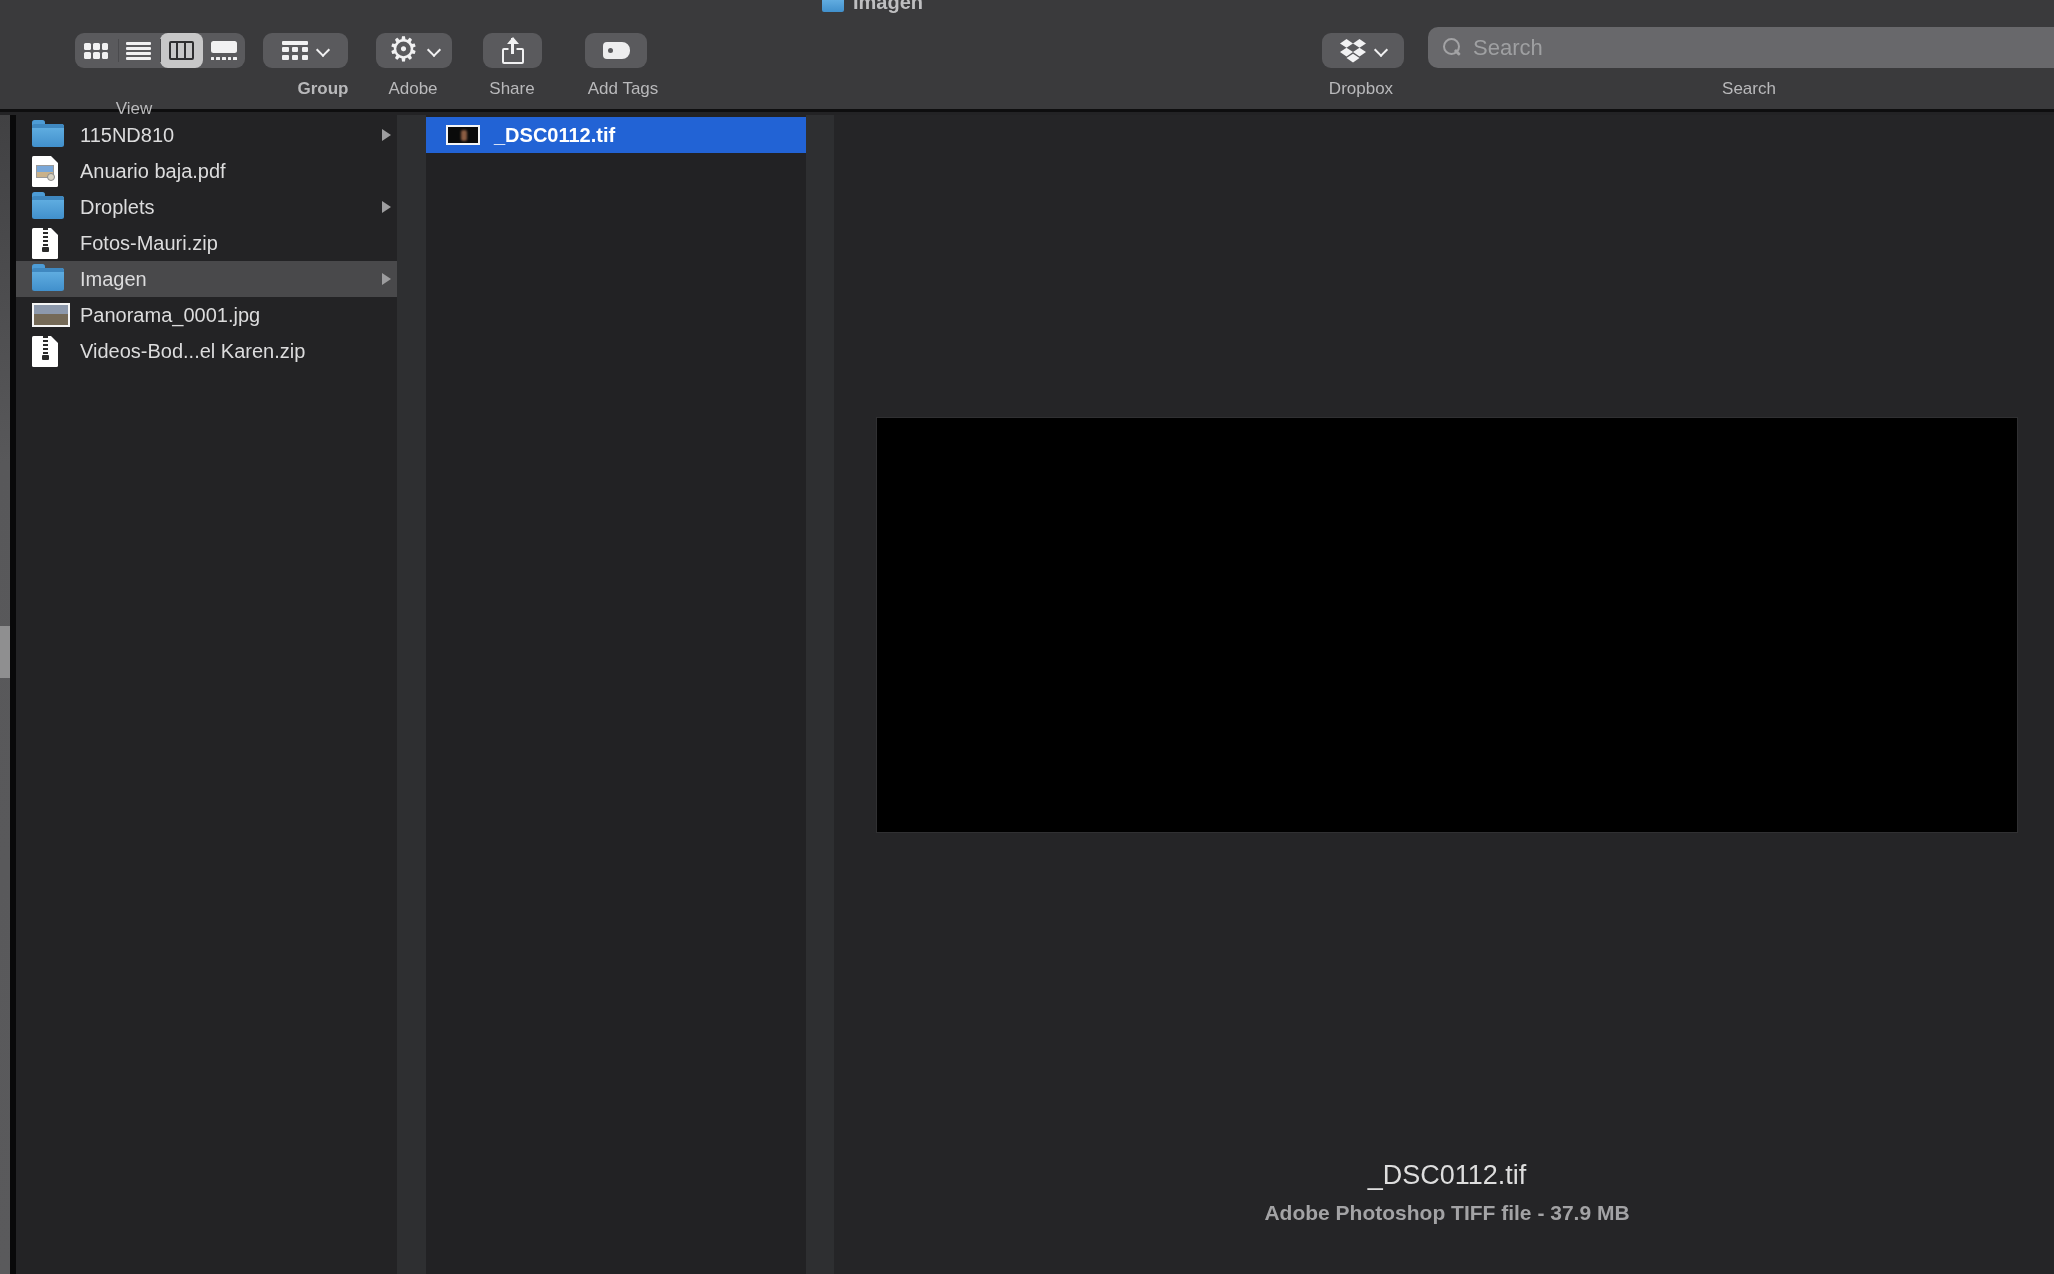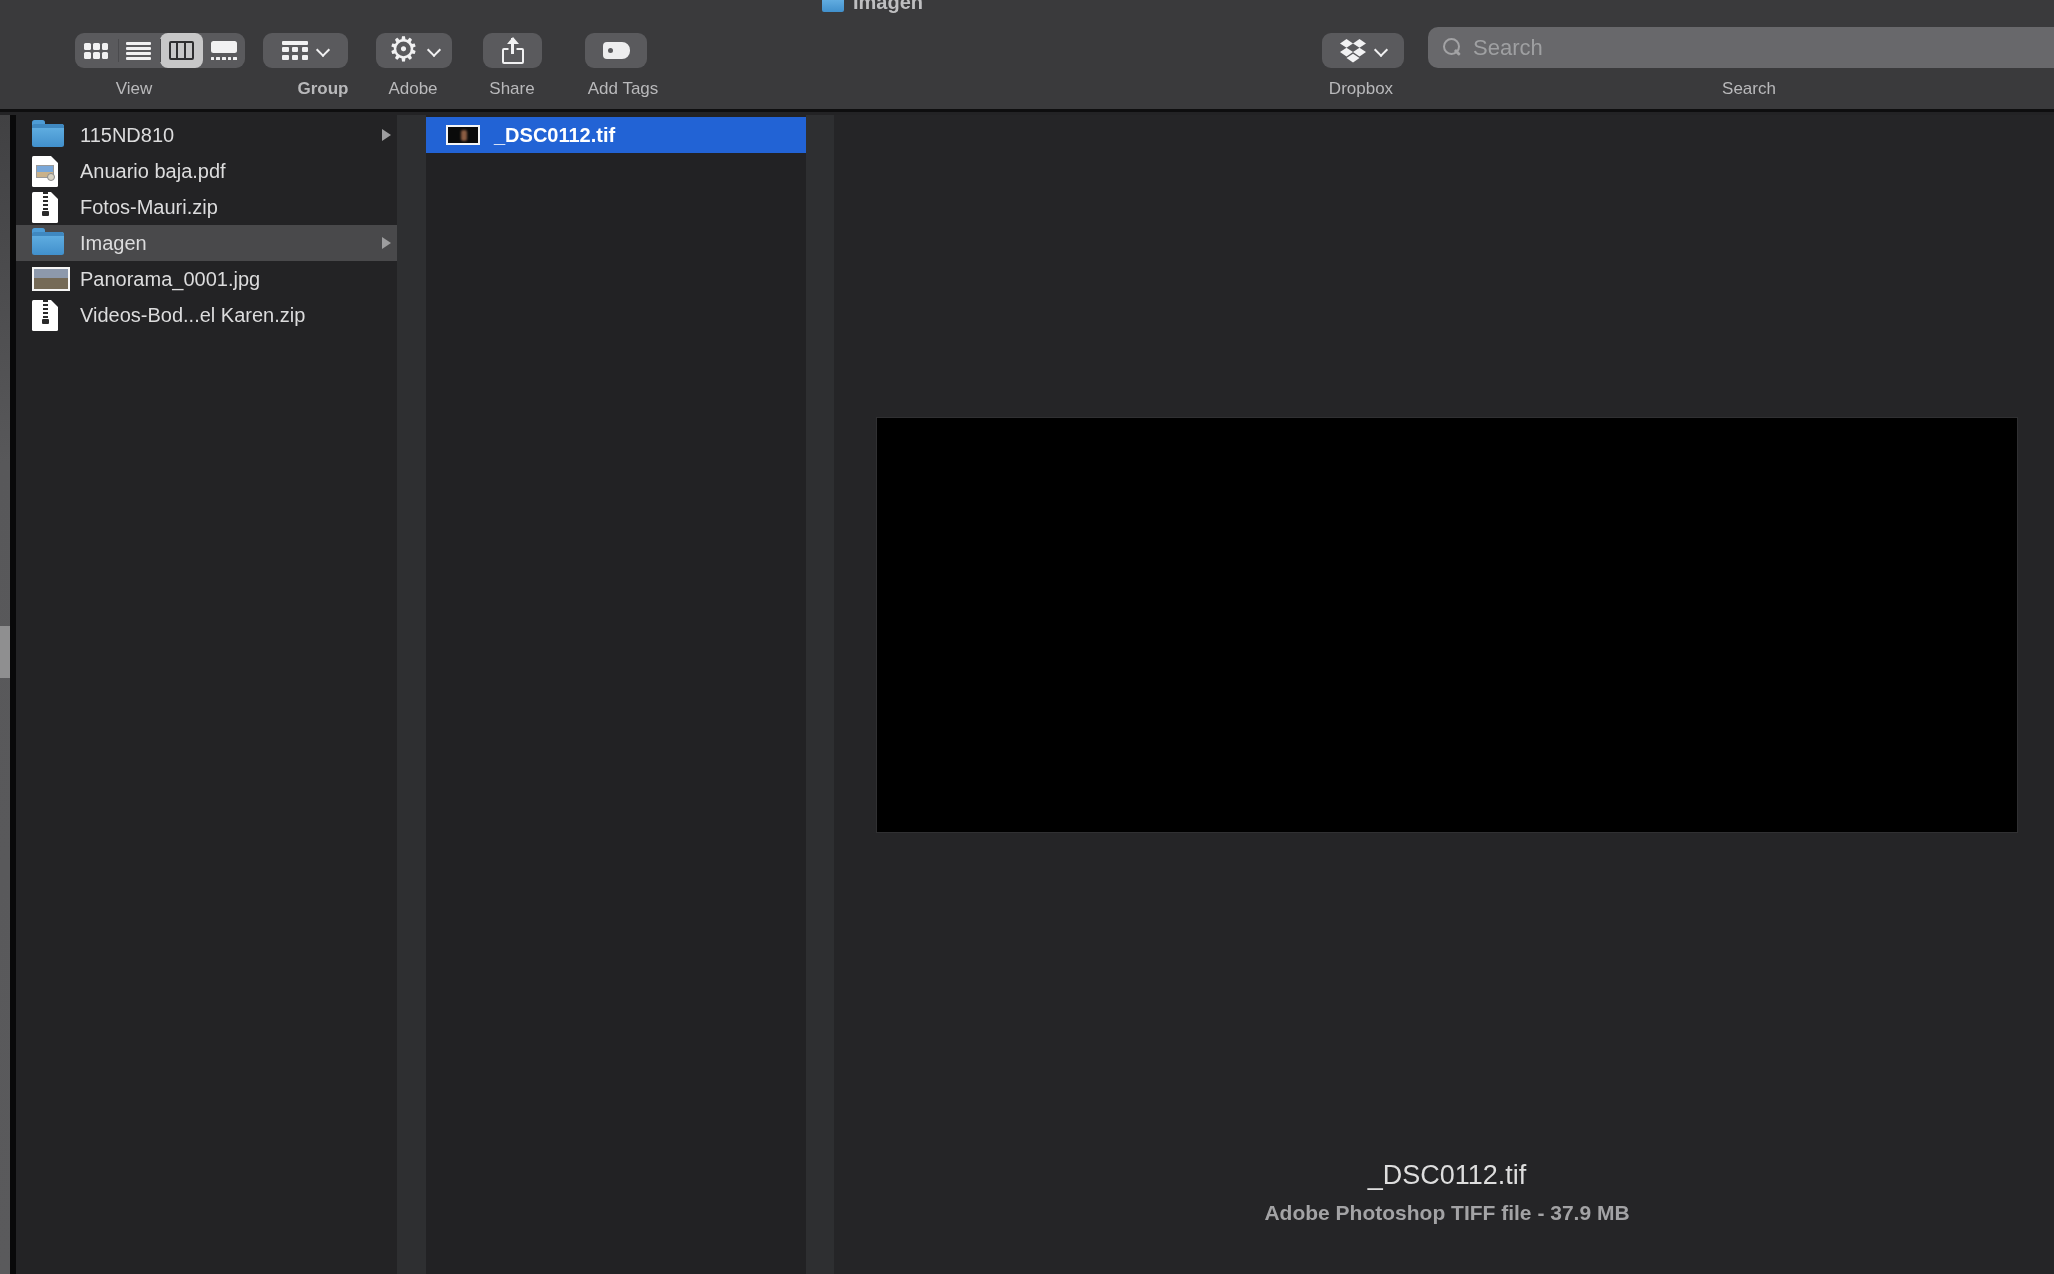--- a/index.html
+++ b/index.html
@@ -214,21 +214,21 @@
         <span class="dots">
             <i></i>
             <i></i>
             <i></i>
             <i></i>
             <i></i>
           </span>
       </span>
     </div>
   </div>
-  <div class="tb-label" style="left:134px;">View</div>
+  <div class="tb-label" style="left:134px;margin-top:20px;">View</div>
 
   <div class="tb-btn" style="left:263px; width:85px;">
     <span class="icon-groupby">
       <span class="bar"></span>
       <span class="row">
           <i></i>
           <i></i>
           <i></i>
         </span>
       <span class="row">
@@ -300,20 +300,27 @@
         <span class="icon-cell">
             <span class="fi-page fi-pdf">
               <span class="pic"></span>
               <span class="stamp"></span>
             </span>
           </span>
         <span>Anuario baja.pdf</span>
       </div>
       <div class="file-row">
         <span class="icon-cell">
+            <span class="fi-folder"></span>
+          </span>
+        <span>Droplets</span>
+        <span class="chev-right"></span>
+      </div>
+      <div class="file-row">
+        <span class="icon-cell">
             <span class="fi-page fi-zip">
               <span class="zipper"></span>
               <span class="pull"></span>
             </span>
           </span>
         <span>Fotos-Mauri.zip</span>
       </div>
       <div class="file-row row-selected-inactive">
         <span class="icon-cell">
             <span class="fi-folder"></span>

